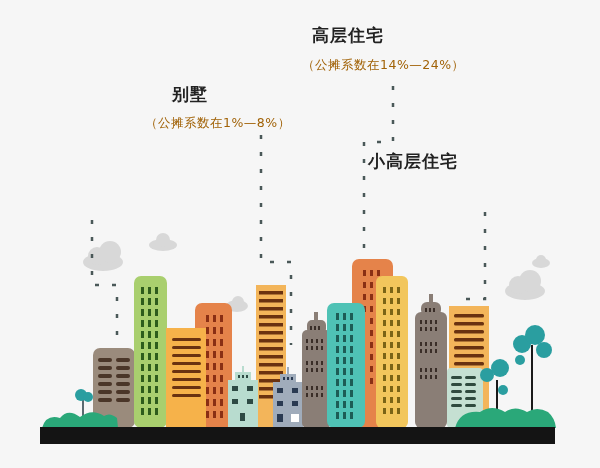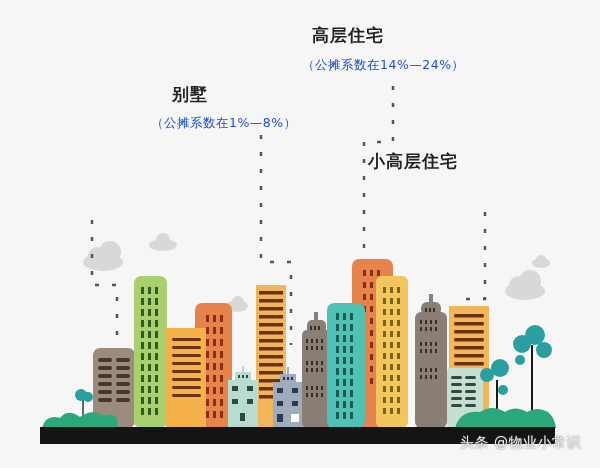--- a/index.html
+++ b/index.html
@@ -1,31 +1,31 @@
 <!DOCTYPE html>
 <html><head>
 <meta charset="utf-8">
 <style>
   html, body { margin:0; padding:0; }
   body { width:600px; height:468px; background:#f7f7f7; position:relative; overflow:hidden; font-family:"DejaVu Sans", sans-serif; }
   .canvas { position:absolute; left:0; top:0; width:600px; height:468px; background:#f6f6f6; }
   .label { position:absolute; color:#222; white-space:nowrap; }
   .title { font-size:17px; font-weight:bold; letter-spacing:1px; }
-  .sub { font-size:12.5px; letter-spacing:0.5px; color:#1d4ed8; }
+  .sub { font-size:12.5px; letter-spacing:0.5px; color:#a16207; }
   .ground { position:absolute; left:40px; top:427px; width:515px; height:17px; background:#141414; }
   .watermark { position:absolute; left:460px; top:434px; font-size:14px; color:#f2f2f2; text-shadow:0 0 2px #555; letter-spacing:0.5px; }
 </style>
 </head>
 <body>
 
 <div class="canvas">
 
 
   <div class="label title" style="left:172px;top:83px;">别墅</div>
-  <div class="label sub" style="left:151px;top:115px;">（公摊系数在1%—8%）</div>
+  <div class="label sub" style="left:145px;top:115px;">（公摊系数在1%—8%）</div>
 
   <div class="label title" style="left:312px;top:24px;">高层住宅</div>
   <div class="label sub" style="left:302px;top:57px;">（公摊系数在14%—24%）</div>
 
   <div class="label title" style="left:368px;top:150px;">小高层住宅</div>
 
   <svg width="600" height="468" style="position:absolute;left:0;top:0;">
 
     <g fill="#d8d8d8">
       <ellipse cx="103" cy="262" rx="20" ry="9"></ellipse>
@@ -424,14 +424,13 @@
         <circle cx="520" cy="360" r="5" fill="#2a9ea0"></circle>
     </g>
 
     <g fill="#2aa879">
       <path d="M42 428 Q46 414 60 418 Q68 408 80 417 Q92 408 104 416 Q110 412 117 418 L118 428 Z"></path>
       <path d="M455 428 Q460 410 480 412 Q492 404 505 412 Q515 405 527 412 Q537 406 548 412 Q555 418 556 428 Z"></path>
     </g>
   </svg>
 
   <div class="ground"></div>
-  <div class="watermark">头条 @物业小常识</div>
 </div>
 
 </body></html>

